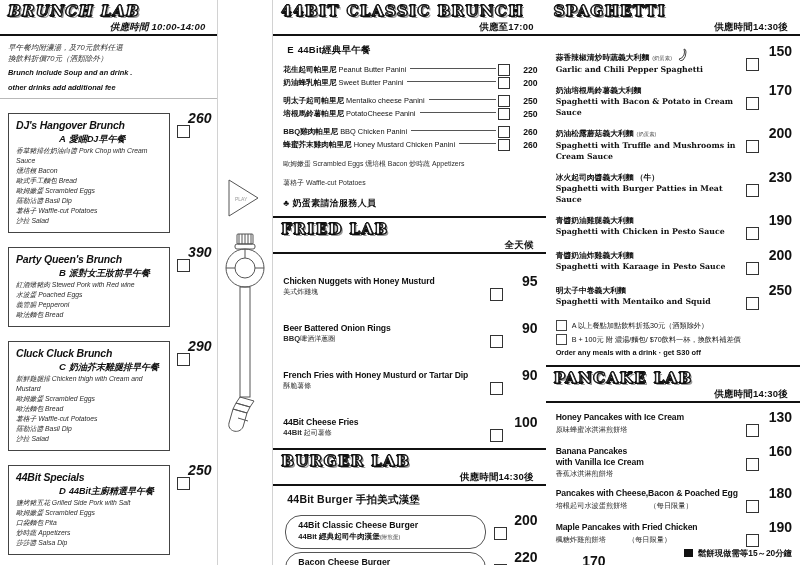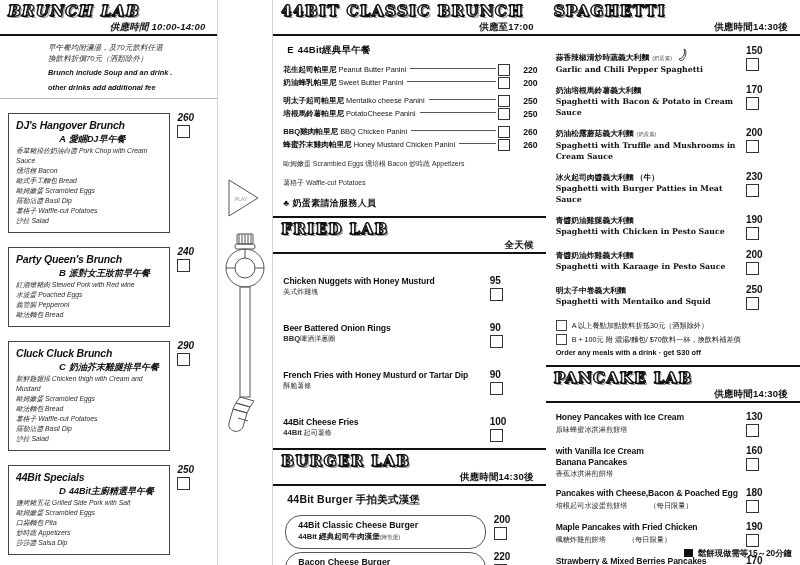--- a/index.html
+++ b/index.html
@@ -39,33 +39,33 @@
     font-size:9.5px;
     font-weight:bold;
     letter-spacing:0.2px;
     padding:1px 6px 2px 0;
     line-height:11px;
   }
   .rule-thick{border-top:2.4px solid #111;}
   .rule-thin{border-top:1px solid #b9b9b9;}
 
   
-  .note-block{padding:6px 8px 5px 8px;font-size:7.6px;line-height:11px;color:#333;margin-left:40px;}
+  .note-block{padding:6px 8px 5px 8px;font-size:7.6px;line-height:11px;color:#333;}
   .note-block .en{font-weight:bold;color:#111;margin-top:4px;font-size:7.4px;line-height:10.5px;}
 
   .combo-row{display:flex;align-items:flex-start;padding:0 6px 0 8px;margin-top:14px;}
   .combo-box{
     flex:1;border:1.1px solid #444;padding:5px 7px 6px 7px;
   }
   .combo-en{font-weight:bold;font-size:10.5px;line-height:12px;letter-spacing:-0.2px;}
   .combo-zh{font-size:9px;font-weight:bold;line-height:13px;margin-top:1px;margin-left:43px;}
   .combo-zh .ltr{font-size:9.5px;margin-right:3px;}
   .combo-li{font-size:6.8px;line-height:10px;color:#2a2a2a;}
   .price-col{width:34px;text-align:left;padding-left:7px;}
-  .price{font-size:10px;font-weight:bold;line-height:10px;}
+  .price{font-size:14px;font-weight:bold;line-height:10px;text-align:right;}
   .chk{width:11px;height:11px;border:1.1px solid #333;margin-top:2px;background:#fff;}
 
   
   .deco-svg{position:absolute;left:0;top:168px;}
 
   
   .mid-body{padding:6px 8px 0 10px;}
   .lead-title{font-size:9.5px;font-weight:bold;margin:2px 0 7px 4px;letter-spacing:0.2px;}
   .lead-title .mark{margin-right:4px;}
 
@@ -165,21 +165,21 @@
         <div class="combo-row">
           <div class="combo-box">
             <div class="combo-en">Party Queen's Brunch</div>
             <div class="combo-zh"><span class="ltr">B</span><span>派對女王妝前早午餐</span></div>
             <div class="combo-li">紅酒燉豬肉 Stewed Pork with Red wine</div>
             <div class="combo-li">水波蛋 Poached Eggs</div>
             <div class="combo-li">義管腸 Pepperoni</div>
             <div class="combo-li">歐法麵包 Bread</div>
           </div>
           <div class="price-col">
-            <div class="price">240</div>
+            <div class="price">390</div>
             <div class="chk"></div>
           </div>
         </div>
         <div class="combo-row">
           <div class="combo-box">
             <div class="combo-en">Cluck Cluck Brunch</div>
             <div class="combo-zh"><span class="ltr">C</span><span>奶油芥末雞腿排早午餐</span></div>
             <div class="combo-li">新鮮雞腿排 Chicken thigh with Cream and Mustard</div>
             <div class="combo-li">歐姆嫩蛋 Scrambled Eggs</div>
             <div class="combo-li">歐法麵包 Bread</div>
@@ -494,22 +494,22 @@
             <div class="pc-en">Honey Pancakes with  Ice Cream</div>
             <div class="pc-zh">原味蜂蜜冰淇淋煎餅塔</div>
           </div>
           <div class="pc-pr">
             <div class="price">130</div>
             <div class="chk"></div>
           </div>
         </div>
         <div class="pc-row">
           <div class="pc-txt">
+            <div class="pc-en">Banana Pancakes</div>
             <div class="pc-en">with Vanilla Ice Cream</div>
-            <div class="pc-en">Banana Pancakes</div>
             <div class="pc-zh">香蕉冰淇淋煎餅塔</div>
           </div>
           <div class="pc-pr">
             <div class="price">160</div>
             <div class="chk"></div>
           </div>
         </div>
         <div class="pc-row">
           <div class="pc-txt">
             <div class="pc-en">Pancakes with Cheese,Bacon &amp; Poached Egg</div>
@@ -524,23 +524,20 @@
           <div class="pc-txt">
             <div class="pc-en">Maple Pancakes with  Fried Chicken</div>
             <div class="pc-zh">楓糖炸雞煎餅塔<span class="lim">（每日限量）</span></div>
           </div>
           <div class="pc-pr">
             <div class="price">190</div>
             <div class="chk"></div>
           </div>
         </div>
         <div class="pc-row">
-          <div class="pc-txt">
-            <div class="pc-en">Strawberry &amp; Mixed Berries Pancakes</div>
-          </div>
           <div class="pc-pr">
             <div class="price">170</div>
           </div>
         </div>
       </div>
 
     <div class="foot-note">
       <span class="sq"></span><span>鬆餅現做需等15～20分鐘</span>
     </div>
   </div>

